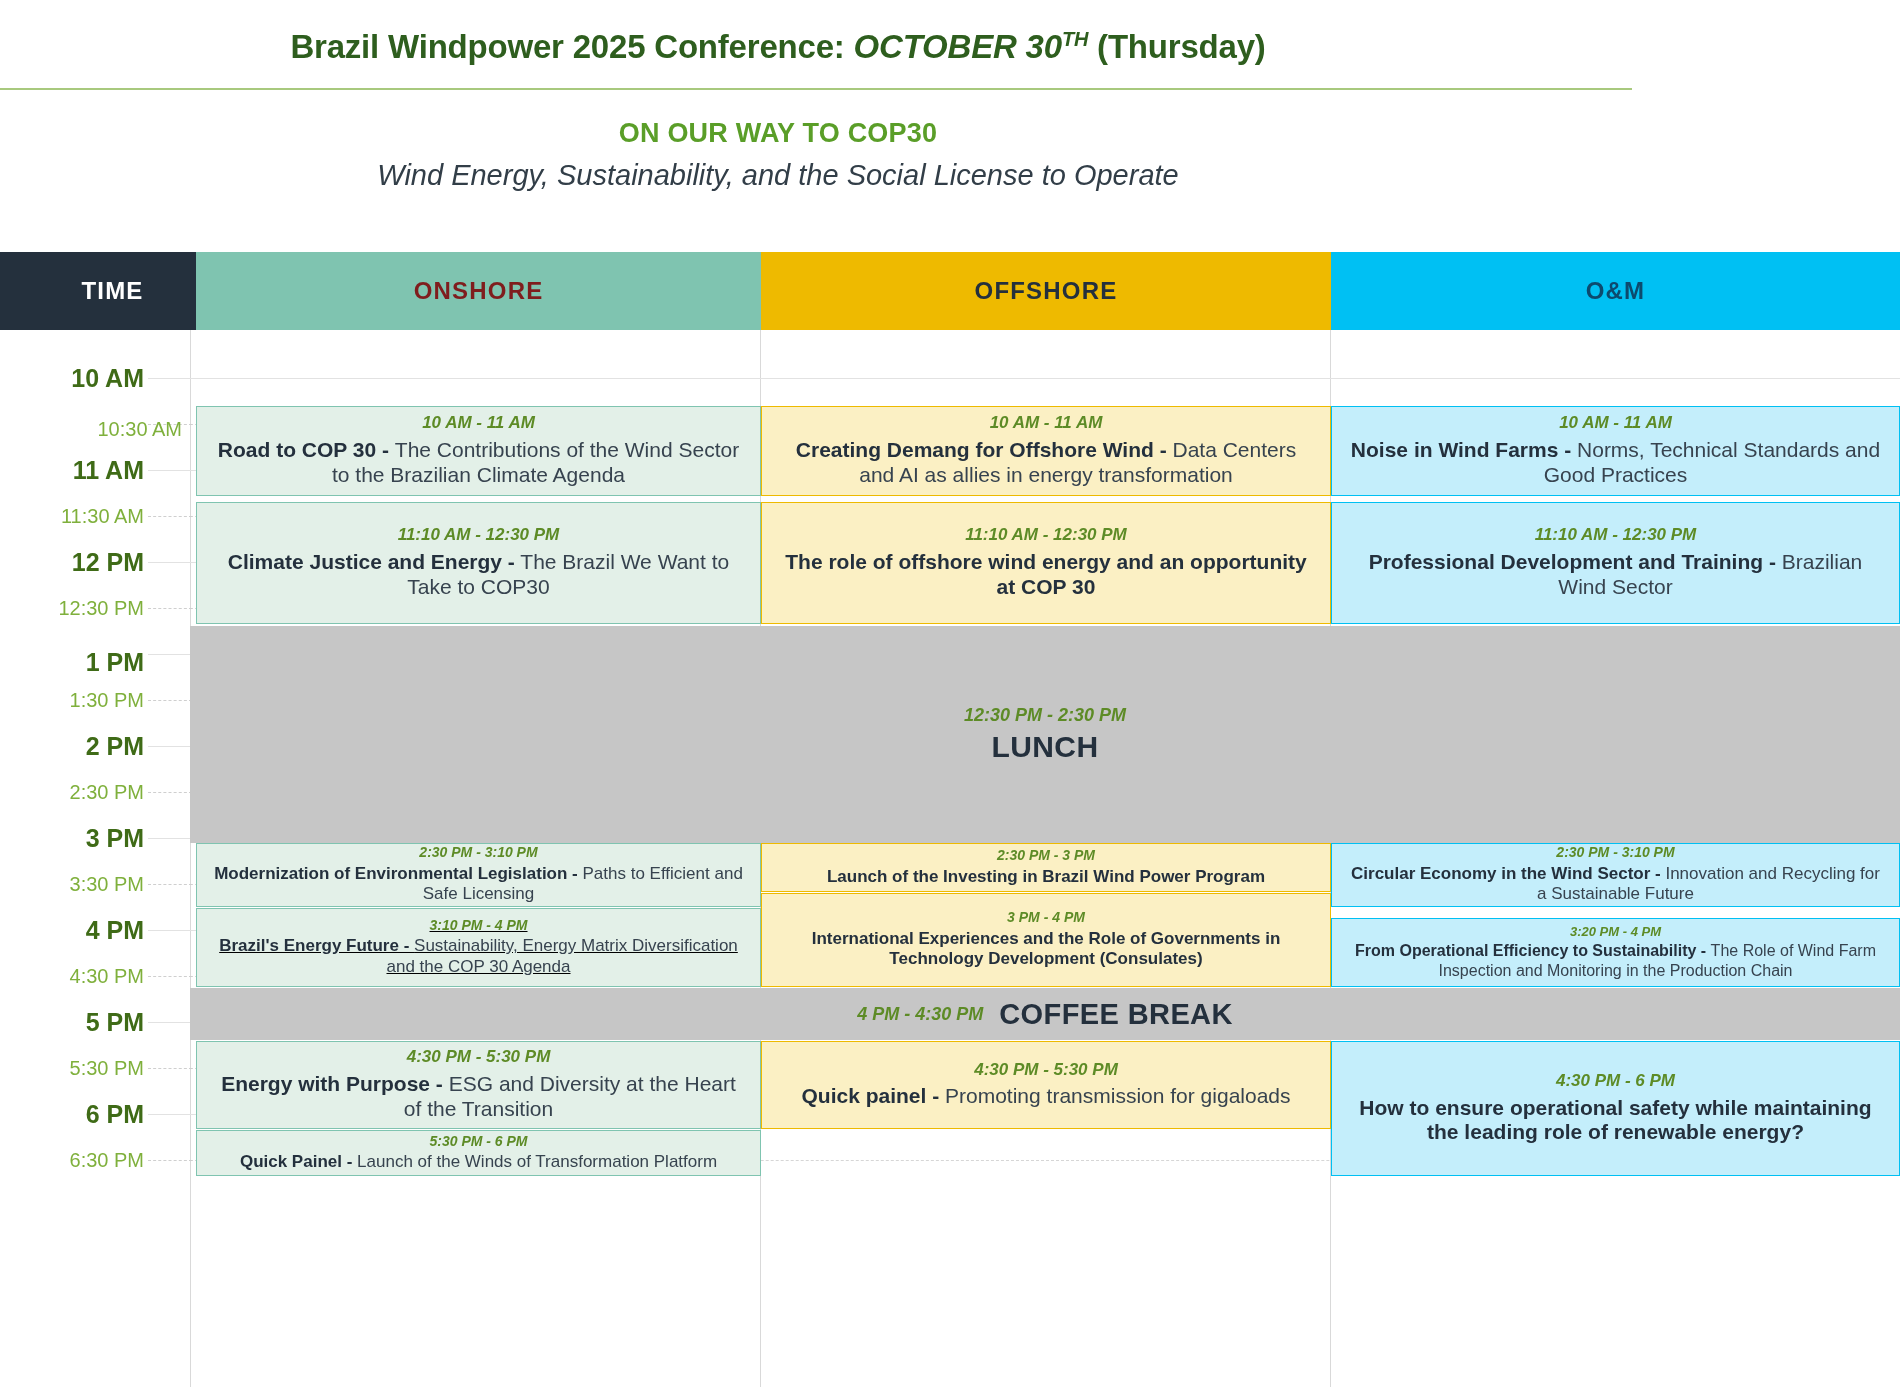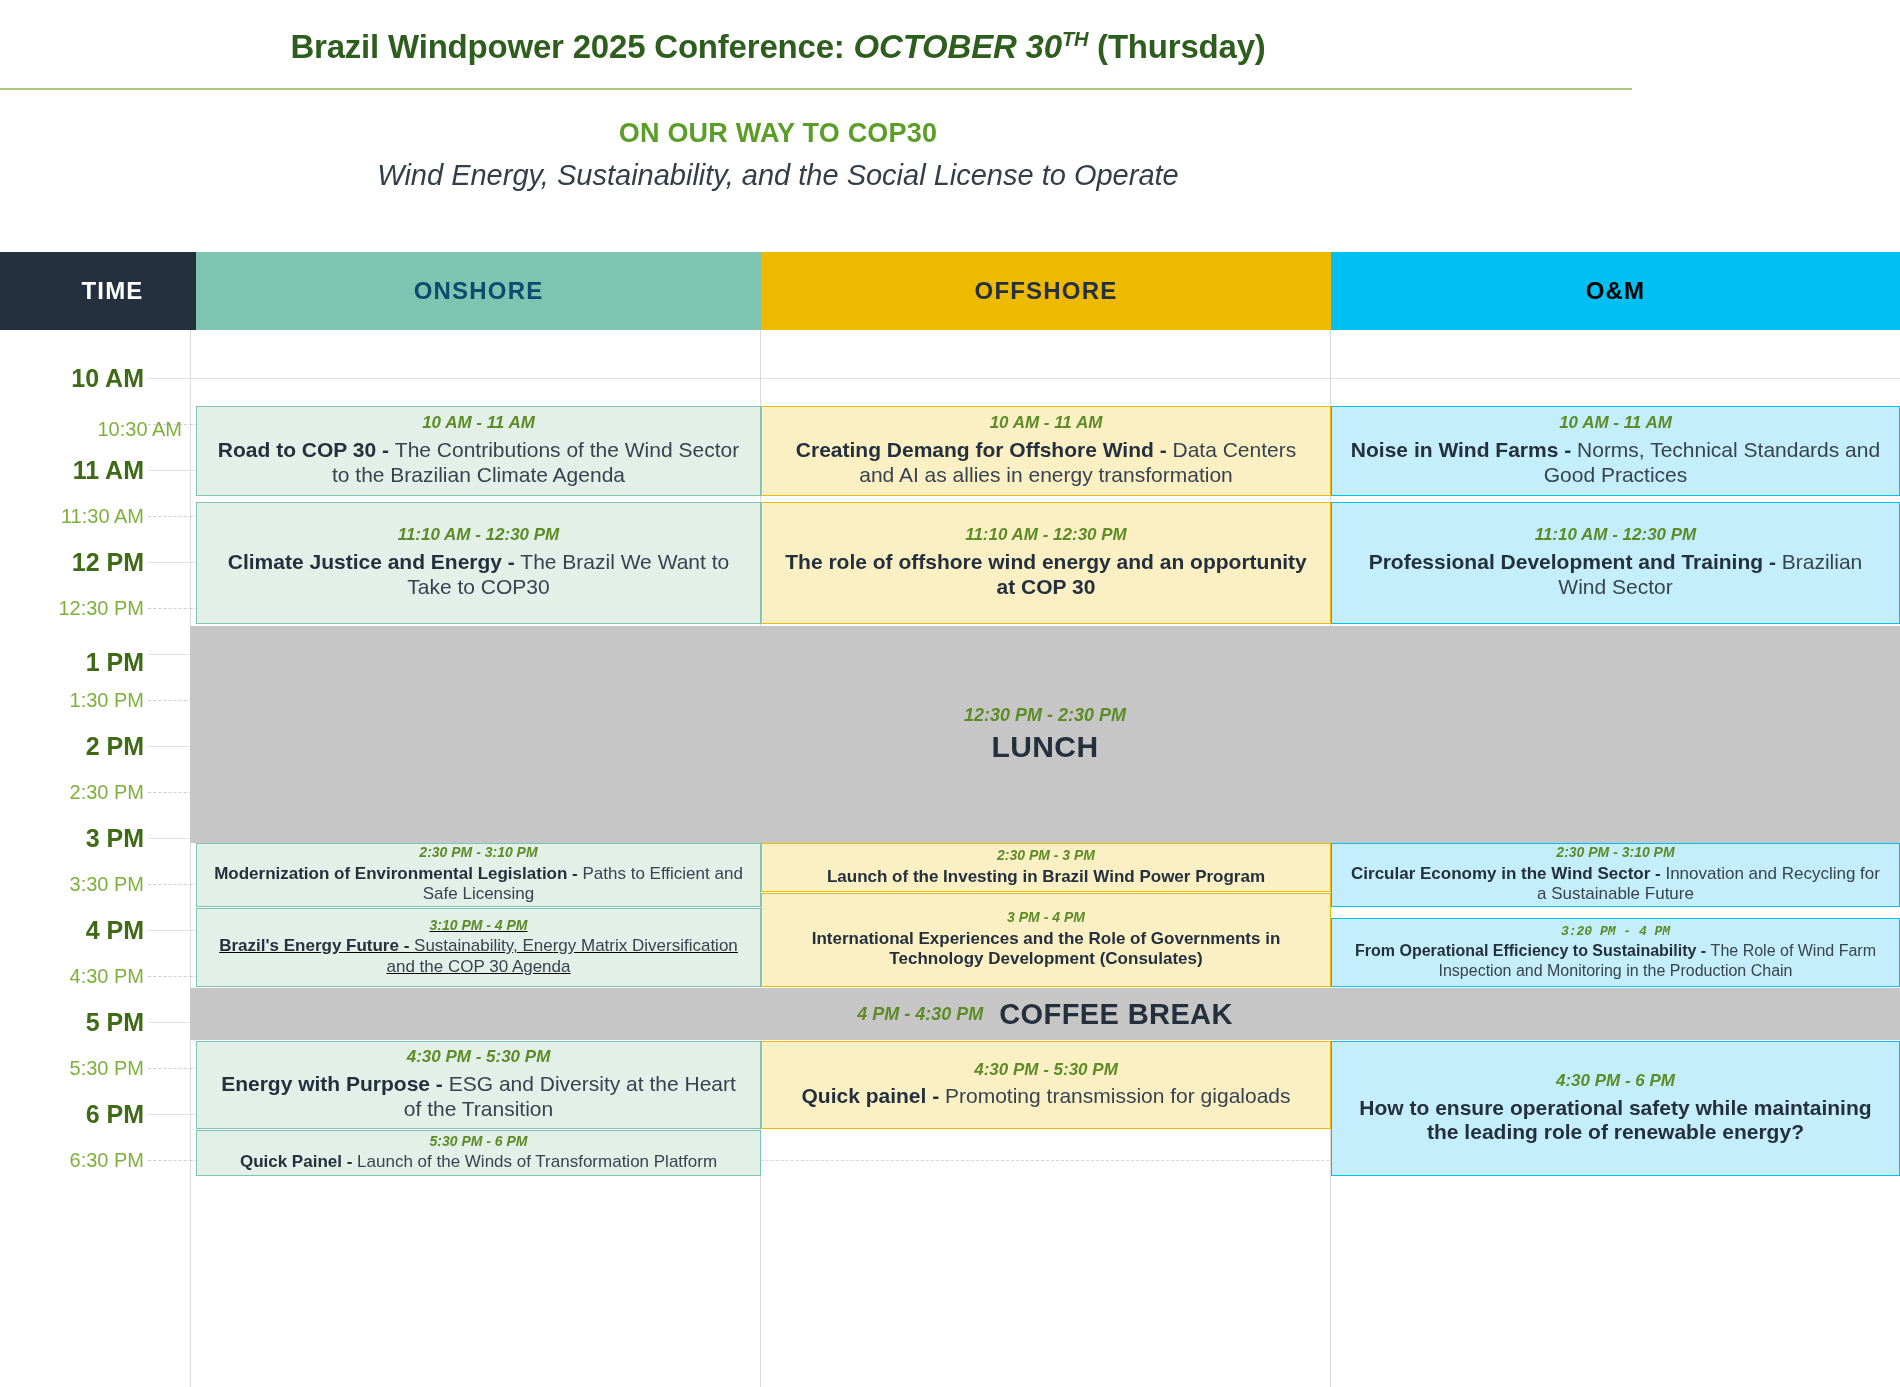--- a/index.html
+++ b/index.html
@@ -84,23 +84,23 @@
     top: 0;
     height: 78px;
     display: flex;
     align-items: center;
     justify-content: center;
     font-weight: 700;
     font-size: 24px;
     letter-spacing: 1.2px;
   }
   .col-head.time   { left: 0px;    width: 225px;  background: #24303d; color: #ffffff; }
-  .col-head.onshore{ left: 196px;  width: 565px;  background: #7fc4b0; color: #0c4a6e; }
+  .col-head.onshore{ left: 196px;  width: 565px;  background: #7fc4b0; color: #7f1d1d; }
   .col-head.offshore{left: 761px;  width: 570px;  background: #eeba00; color: #24303d; }
-  .col-head.om     { left: 1331px; width: 569px;  background: #00c0f3; color: #000000; }
+  .col-head.om     { left: 1331px; width: 569px;  background: #00c0f3; color: #0c4a6e; }
 
   
   .grid-body {
     position: absolute;
     left: 0;
     top: 78px;
     width: 1900px;
     height: 1057px;
   }
 
@@ -191,21 +191,21 @@
   .card .card-title b { font-weight: 700; color: #24303d; }
 
   
   .card.onshore  { background: #e3f0e8; border: 1px solid #7fc4b0; }
   .card.offshore { background: #fbf0c4; border: 1px solid #eeba00; }
   .card.om       { background: #c4eefb; border: 1px solid #00c0f3; }
 
   
   .card.small .card-time  { font-size: 14px; margin-bottom: 3px; }
   .card.small .card-title { font-size: 17px; line-height: 1.2; }
-  .card.xsmall .card-time  { font-size: 13px; margin-bottom: 2px; font-family: Liberation Mono, monospace; }
+  .card.xsmall .card-time  { font-size: 13px; margin-bottom: 2px; }
   .card.xsmall .card-title { font-size: 16px; line-height: 1.2; }
 
   
   .break-block {
     position: absolute;
     left: 190px;
     width: 1710px;
     background: #c6c6c6;
     z-index: 5;
     display: flex;

